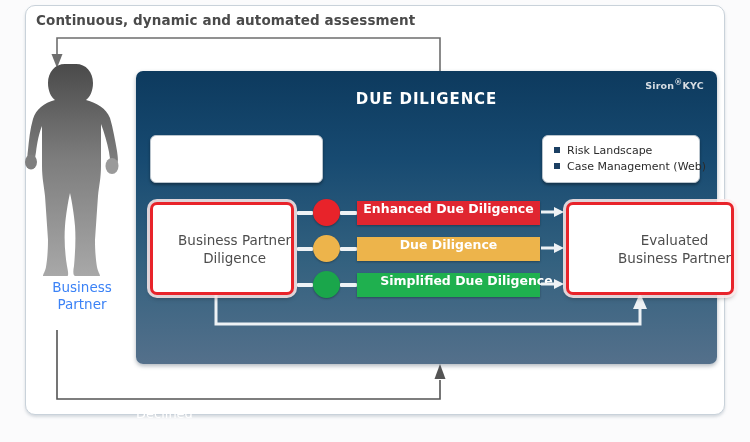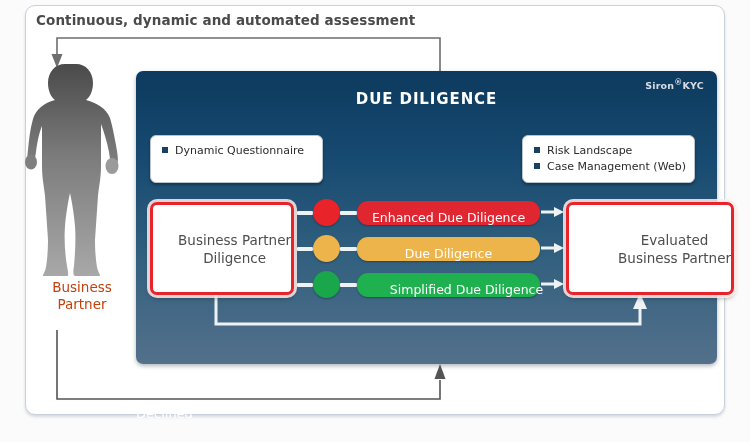--- a/index.html
+++ b/index.html
@@ -96,21 +96,21 @@
   }
   .bullet {
     display: inline-block;
     width: 6px;
     height: 6px;
     background: #1b3f63;
     margin-right: 7px;
     vertical-align: 1px;
   }
   #feature-left  { left: 150px; top: 135px; width: 173px; height: 48px; }
-  #feature-right { left: 522px; top: 135px; width: 173px; height: 48px; }
+  #feature-right { left: 542px; top: 135px; width: 158px; height: 48px; }
 
   
   .proc-box {
     position: absolute;
     background: #ffffff;
     border: 3px solid #e8232a;
     border-radius: 7px;
     box-shadow: 0 0 0 3px rgba(255,235,235,0.85), 0 3px 5px rgba(0,0,0,0.35);
     display: flex;
     align-items: center;
@@ -143,27 +143,27 @@
     position: absolute;
     height: 4px;
     background: #eef2f5;
     border-radius: 1px;
   }
 
   
   .pill {
     position: absolute;
     height: 24px;
-    border-radius: 11px;
+    border-radius: 0;
     display: flex;
-    align-items: flex-end;
+    align-items: flex-start;
     justify-content: center;
     color: #ffffff;
     font-size: 12.5px;
-    font-weight: normal;
+    font-weight: bold;
     white-space: nowrap;
     box-shadow: 0 1px 2px rgba(0,0,0,0.3);
     box-sizing: border-box;
   }
   .pill.red   { background: #e02630; }
   .pill.amber { background: #edb44b; }
   .pill.green { background: #1fb04f; }
 
   
   .warrow { position: absolute; height: 12px; }
@@ -181,21 +181,21 @@
 
   
   #person { position: absolute; left: 18px; top: 62px; width: 112px; height: 218px; }
   #person-label {
     position: absolute;
     left: 26px;
     top: 279px;
     width: 112px;
     text-align: center;
     font-size: 13.5px;
-    color: #c2410c;
+    color: #3b82f6;
     line-height: 17px;
   }
 
   
   #loop-top, #loop-bottom { position: absolute; left: 0; top: 0; }
 </style>
 </head>
 <body>
 
 <div id="stage">
@@ -253,21 +253,20 @@
 
     <svg width="581" height="293" style="position:absolute;left:0;top:0;pointer-events:none;">
       <polyline points="80,224 80,253 504,253 504,238" fill="none" stroke="#eef2f5" stroke-width="3"></polyline>
       <polygon points="504,222 497,238 511,238" fill="#eef2f5"></polygon>
     </svg>
 
     <div id="declined-label">Declined</div>
   </div>
 
   <div id="feature-left" class="feature-box">
-    <div class="feature-line"><span class="bullet"></span><span>Dynamic Questionnaire</span></div>
   </div>
 
   <div id="feature-right" class="feature-box">
     <div class="feature-line"><span class="bullet"></span><span>Risk Landscape</span></div>
     <div class="feature-line"><span class="bullet"></span><span>Case Management (Web)</span></div>
   </div>
 
   <div id="box-screening" class="proc-box">
     <div class="proc-label">
       <span>Business Partner</span><br>

